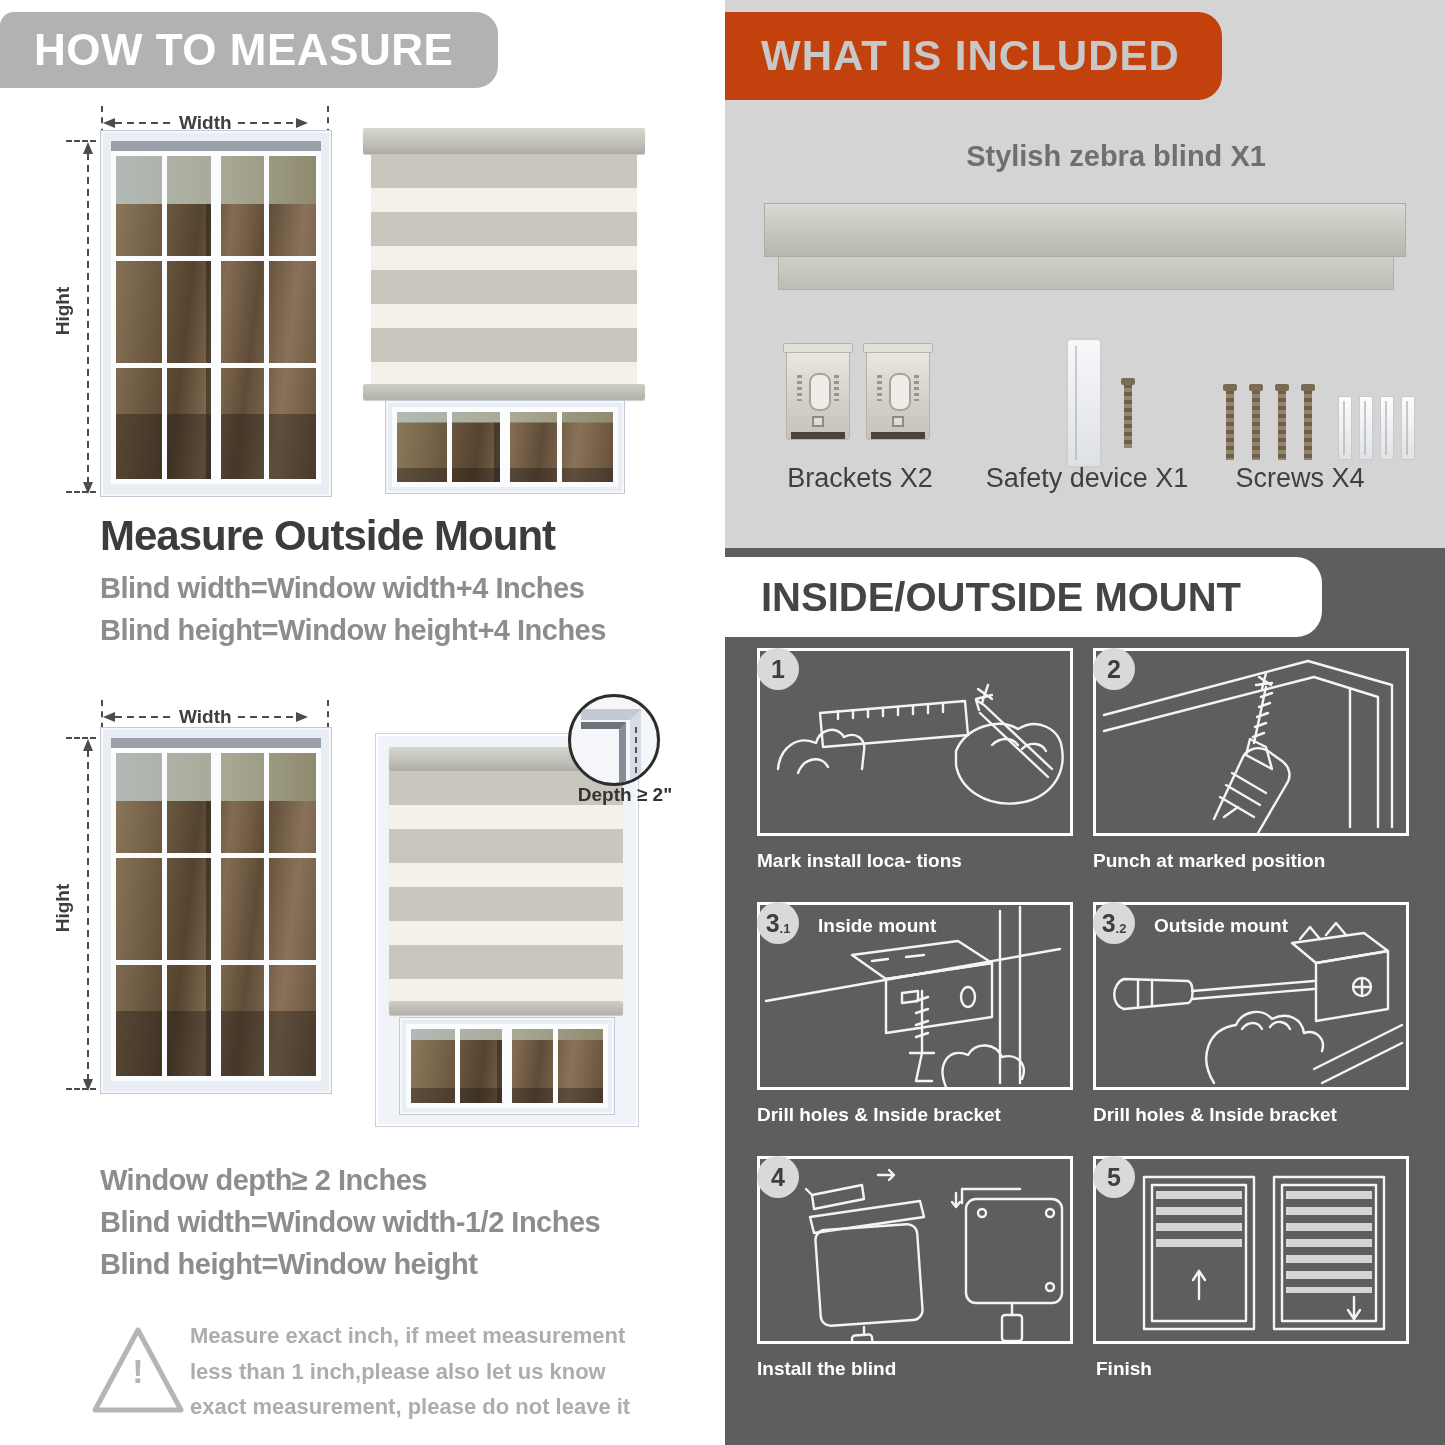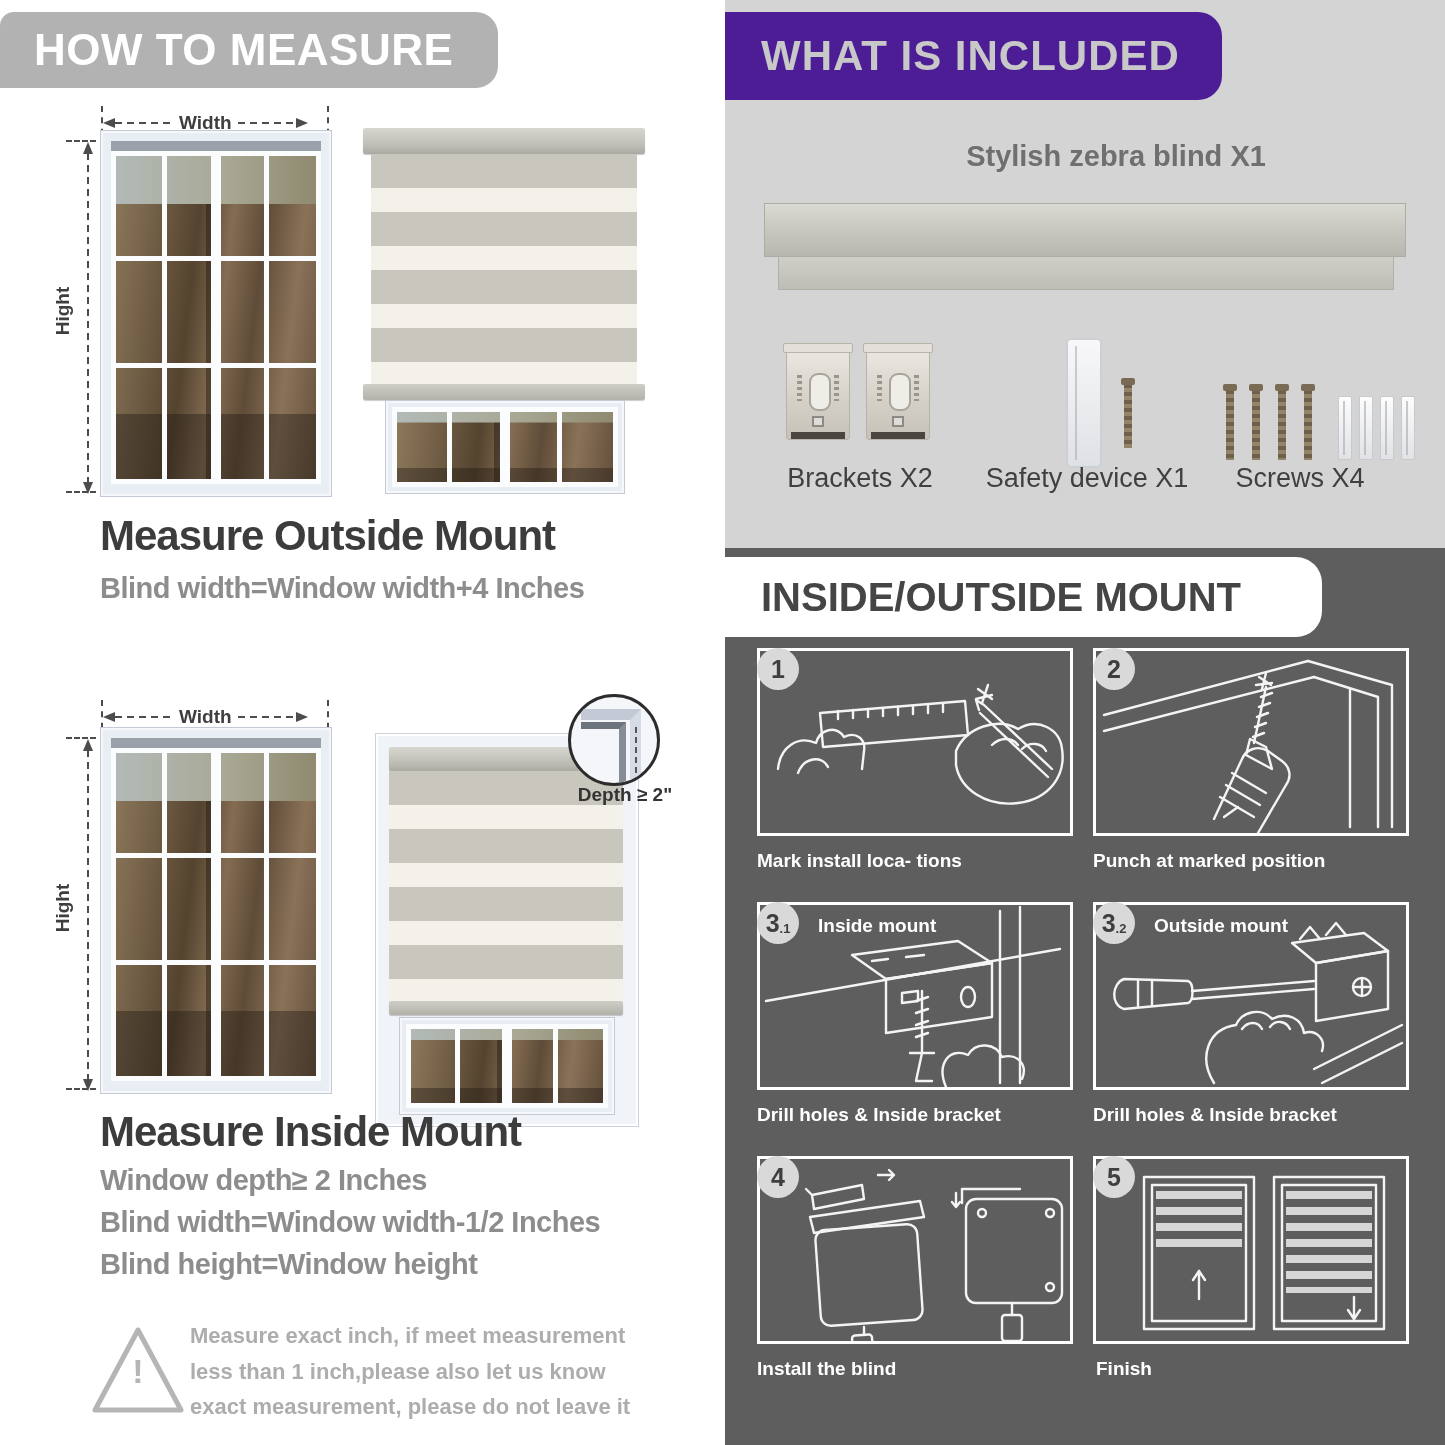--- a/index.html
+++ b/index.html
@@ -4,21 +4,21 @@
 <style>
   html,body{margin:0;padding:0;background:#fff;}
   .page{position:relative;width:1445px;height:1445px;background:#ffffff;overflow:hidden;
         font-family:"Liberation Sans", sans-serif;}
   .abs{position:absolute;}
 
   
   .banner-how{left:0;top:12px;width:498px;height:76px;background:#b2b2b2;
               border-radius:14px 22px 22px 0;color:#fff;font-size:44px;font-weight:bold;
               line-height:76px;padding-left:34px;box-sizing:border-box;letter-spacing:.5px;}
-  .banner-included{left:725px;top:12px;width:497px;height:88px;background:#4c1d95;
+  .banner-included{left:725px;top:12px;width:497px;height:88px;background:#c2410c;
               border-radius:0 24px 24px 0;color:#c8c8c8;font-size:42px;font-weight:bold;
               line-height:88px;padding-left:36px;box-sizing:border-box;letter-spacing:1px;}
   .banner-mount{left:725px;top:557px;width:597px;height:80px;background:#ffffff;
               border-radius:0 26px 26px 0;color:#454545;font-size:40px;font-weight:bold;
               line-height:80px;padding-left:36px;box-sizing:border-box;}
   .h-measure{color:#3c3c3c;font-size:42px;font-weight:bold;letter-spacing:-1px;}
   .formula{color:#8d8d8d;font-size:29px;font-weight:bold;letter-spacing:-.5px;}
 
   
   .light-panel{left:725px;top:0;width:720px;height:548px;background:#d4d4d4;}
@@ -171,20 +171,21 @@
   <div class="abs winframe" style="left:385px;top:400px;width:238px;height:92px;">
     <div class="glass glass-sm" style="top:6px;left:6px;right:6px;bottom:6px;">
       <div class="mv1"></div>
       <div class="mv2"></div>
       <div class="mc"></div>
     </div>
   </div>
 
   <div class="abs h-measure" style="left:100px;top:512px;">Measure Outside Mount</div>
   <div class="abs formula" style="left:100px;top:572px;">Blind width=Window width+4 Inches</div>
+  <div class="abs formula" style="left:100px;top:614px;">Blind height=Window height+4 Inches</div>
 
   <div class="abs vtick" style="left:101px;top:700px;"></div>
   <div class="abs vtick" style="left:327px;top:700px;"></div>
   <div class="abs warrow" style="left:103px;top:706px;">
     <svg width="70" height="14" viewBox="0 0 70 14">
         <line class="dash" x1="12" y1="7" x2="70" y2="7"></line>
         <polygon class="ah" points="0,7 12,2 12,12"></polygon>
       </svg>
     <span class="mlabel">Width</span>
     <svg width="70" height="14" viewBox="0 0 70 14">
@@ -224,21 +225,20 @@
       </div>
     </div>
   </div>
   <div class="abs mag">
     <div class="c1"></div>
     <div class="c2"></div>
     <div class="c3"></div>
   </div>
   <div class="abs depth-label">Depth ≥ 2"</div>
 
-  <div class="abs h-measure" style="left:100px;top:1108px;">Measure Inside Mount</div>
   <div class="abs formula" style="left:100px;top:1164px;">Window depth≥ 2 Inches</div>
   <div class="abs formula" style="left:100px;top:1206px;">Blind width=Window width-1/2 Inches</div>
   <div class="abs formula" style="left:100px;top:1248px;">Blind height=Window height</div>
 
   <div class="abs warn-mark">
     <svg width="100" height="96" viewBox="0 0 100 96">
         <path d="M50,8 L93,88 L7,88 Z" fill="none" stroke="#b5b5b5" stroke-width="5" stroke-linejoin="round"></path>
       </svg>
     <span>!</span>
   </div>

